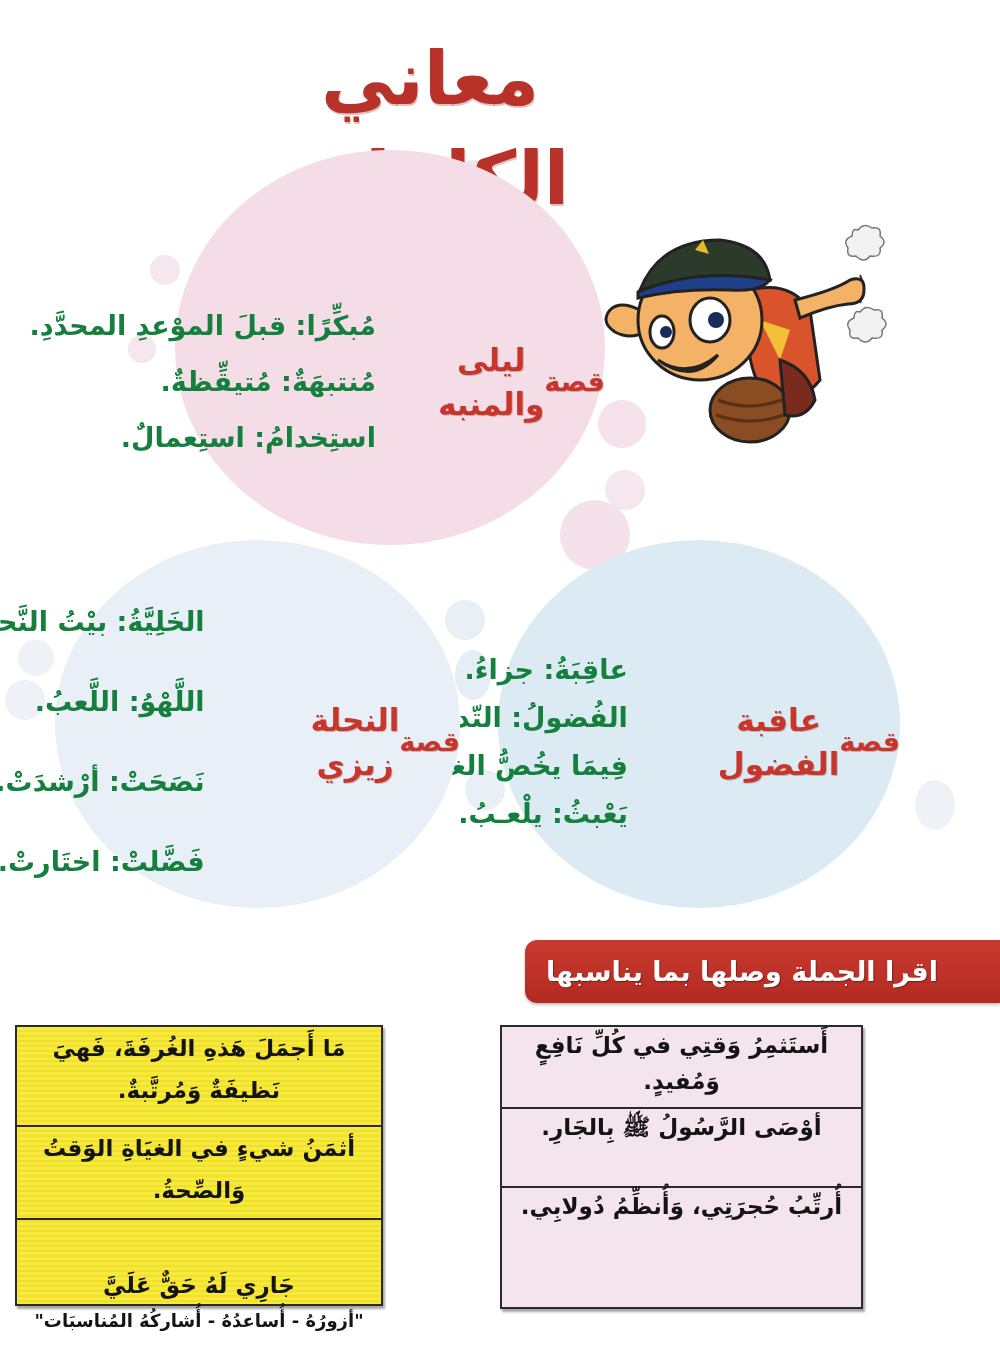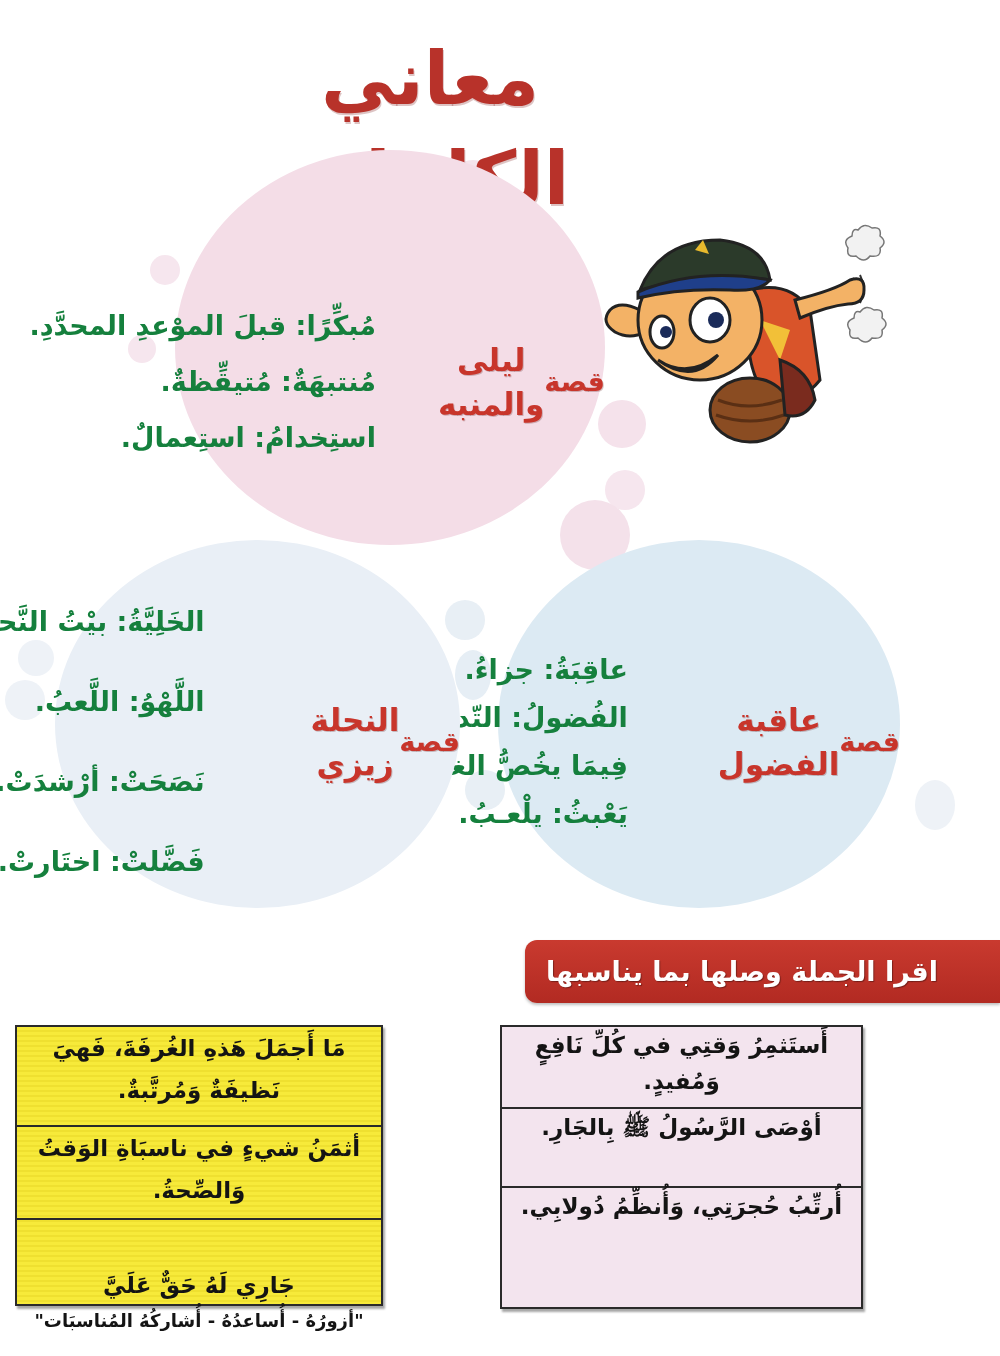--- a/index.html
+++ b/index.html
@@ -181,21 +181,21 @@
     </div>
   </div>
 
   <div class="instruction-bar">اقرا الجملة وصلها بما يناسبها</div>
 
   <div class="match-table" id="table-yellow">
     <div class="cell">
       <span>مَا أَجمَلَ هَذهِ الغُرفَةَ، فَهيَ نَظيفَةٌ وَمُرتَّبةٌ.</span>
     </div>
     <div class="cell">
-      <span>أثمَنُ شيءٍ في ناسبَاةِ الوَقتُ وَالصِّحةُ.</span>
+      <span>أثمَنُ شيءٍ في الغيَاةِ الوَقتُ وَالصِّحةُ.</span>
     </div>
     <div class="cell">
       <span>جَارِي لَهُ حَقٌّ عَلَيَّ</span>
       <span class="sub">"أزورُهُ - أُساعدُهُ - أُشاركُهُ المُناسبَات"</span>
     </div>
   </div>
 
   <div class="match-table" id="table-pink">
     <div class="cell">
       <span>أَستَثمِرُ وَقتِي في كُلِّ نَافِعٍ وَمُفيدٍ.</span>

